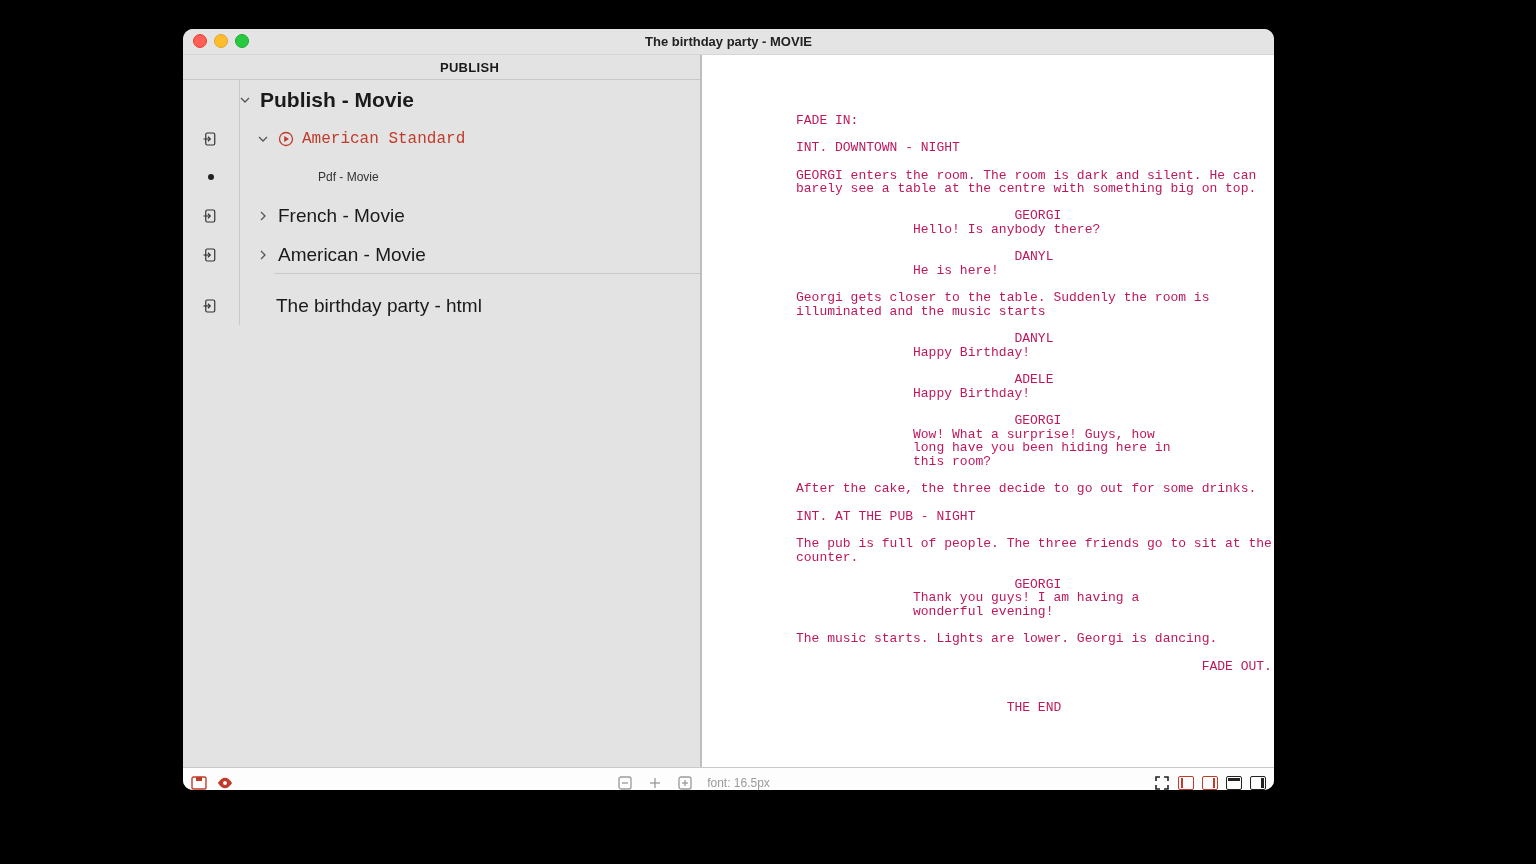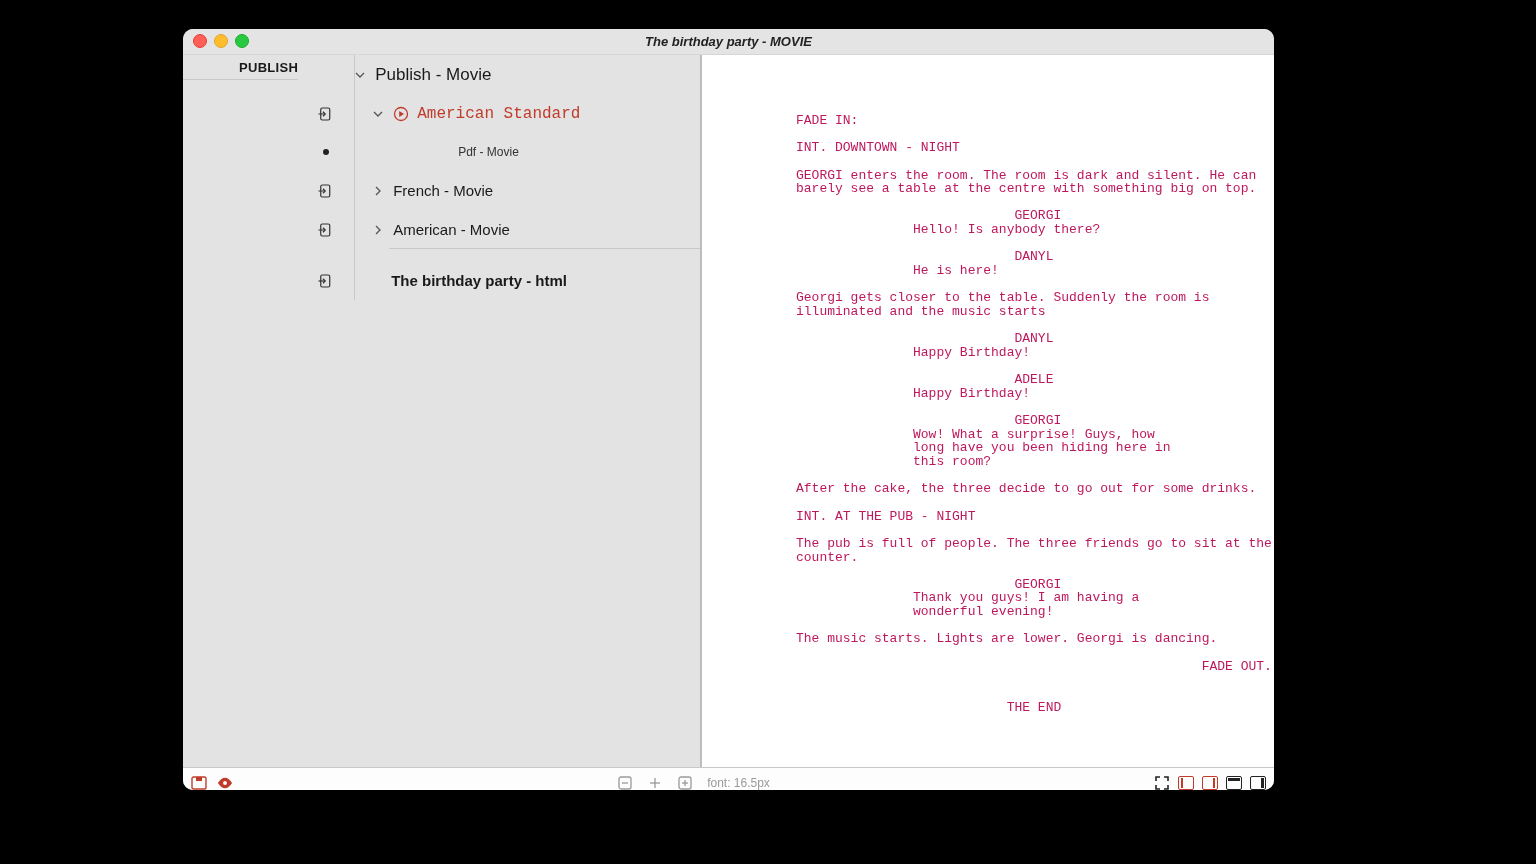--- a/index.html
+++ b/index.html
@@ -22,46 +22,46 @@
     overflow:hidden;
     display:flex;flex-direction:column;
   }
   
   .titlebar{height:25px;background:var(--bg-titlebar);display:flex;align-items:center;position:relative;border-bottom:1px solid #d6d6d6;}
   .traffic{position:absolute;left:10px;top:5px;display:flex;gap:7px;}
   .dot{width:12px;height:12px;border-radius:50%;}
   .dot.red{background:#ff5f57;border:1px solid #e24238;}
   .dot.yellow{background:#ffbd2e;border:1px solid #e0a528;}
   .dot.green{background:#28c940;border:1px solid #1cab2f;}
-  .titlebar .title{flex:1;text-align:center;font-size:13px;font-weight:600;color:#222;font-style:italic;}
+  .titlebar .title{flex:1;text-align:center;font-size:13px;font-weight:600;color:#222;}
   
   .body{flex:1;display:flex;min-height:0;}
-  .sidebar{width:517px;display:flex;border-right:2px solid #bdbdbd;min-height:0;text-align:center;}
+  .sidebar{width:517px;display:flex;flex-direction:column;border-right:2px solid #bdbdbd;min-height:0;text-align:center;}
   .sidebar-header{height:24px;display:flex;align-items:center;justify-content:center;border-bottom:1px solid var(--line);font-size:13px;font-weight:700;letter-spacing:0.3px;padding-left:56px;}
   .tree{flex:1;overflow:auto;}
   .row{display:flex;align-items:center;height:38px;font-size:15px;}
   .row.big{height:39px;}
   .gutter{width:56px;display:flex;align-items:center;justify-content:center;color:#333;}
   .gutter svg{width:18px;height:18px;}
   .main-col{flex:1;display:flex;align-items:center;border-left:1px solid var(--line);height:100%;padding-left:6px;position:relative;}
   .hr-after::after{content:"";position:absolute;left:34px;right:0;bottom:0;height:1px;background:var(--line);}
   .chev{width:14px;text-align:center;color:#555;font-size:12px;margin-right:6px;}
   .chev svg{width:10px;height:10px;display:block;}
   .play{display:inline-flex;width:16px;height:16px;margin-right:8px;}
   .label.red{color:var(--red);font-family:Liberation Mono, monospace;}
   .bullet{width:6px;height:6px;border-radius:50%;background:#222;}
   .indent-0{padding-left:0px;}
   .indent-1{padding-left:18px;}
-  .indent-2{padding-left:36px;font-weight:bold;}
-  .indent-3{padding-left:103px;}
+  .indent-2{padding-left:36px;}
+  .indent-3{padding-left:78px;}
   .label{font-size:15px;}
-  .label.root{font-size:17px;font-weight:400;}
+  .label.root{font-size:21px;font-weight:700;}
   .label.format{font-size:16px;}
   .label.sub{font-size:12px;color:#333;}
-  .label.item{font-size:15px;}
+  .label.item{font-size:19px;}
   
   .content{flex:1;background:var(--bg-paper);overflow:auto;}
   .screenplay{font-family:"Courier New",Courier,monospace;font-size:13px;line-height:1.05;white-space:pre;padding:46px 30px 40px 94px;color:#be185d;}
   
   .statusbar{height:22px;background:#fdfdfd;border-top:1px solid var(--line);display:flex;align-items:flex-end;padding:0 8px;font-size:12px;color:var(--muted);}
   .statusbar .sb-left{display:flex;align-items:center;gap:10px;color:var(--red);}
   .statusbar .sb-center{flex:1;display:flex;align-items:center;justify-content:center;gap:14px;}
   .statusbar .sb-right{display:flex;align-items:center;gap:8px;}
   .sb-ic{width:16px;height:14px;display:inline-flex;align-items:center;justify-content:center;}
   .sb-ic svg{width:16px;height:14px;}

